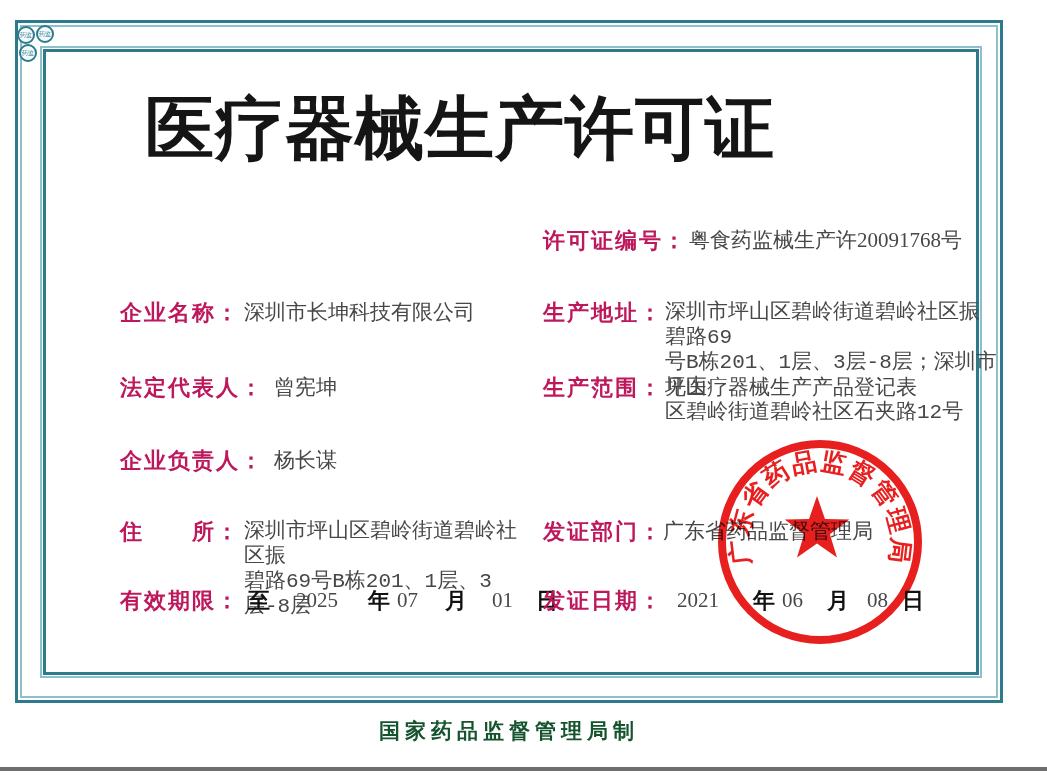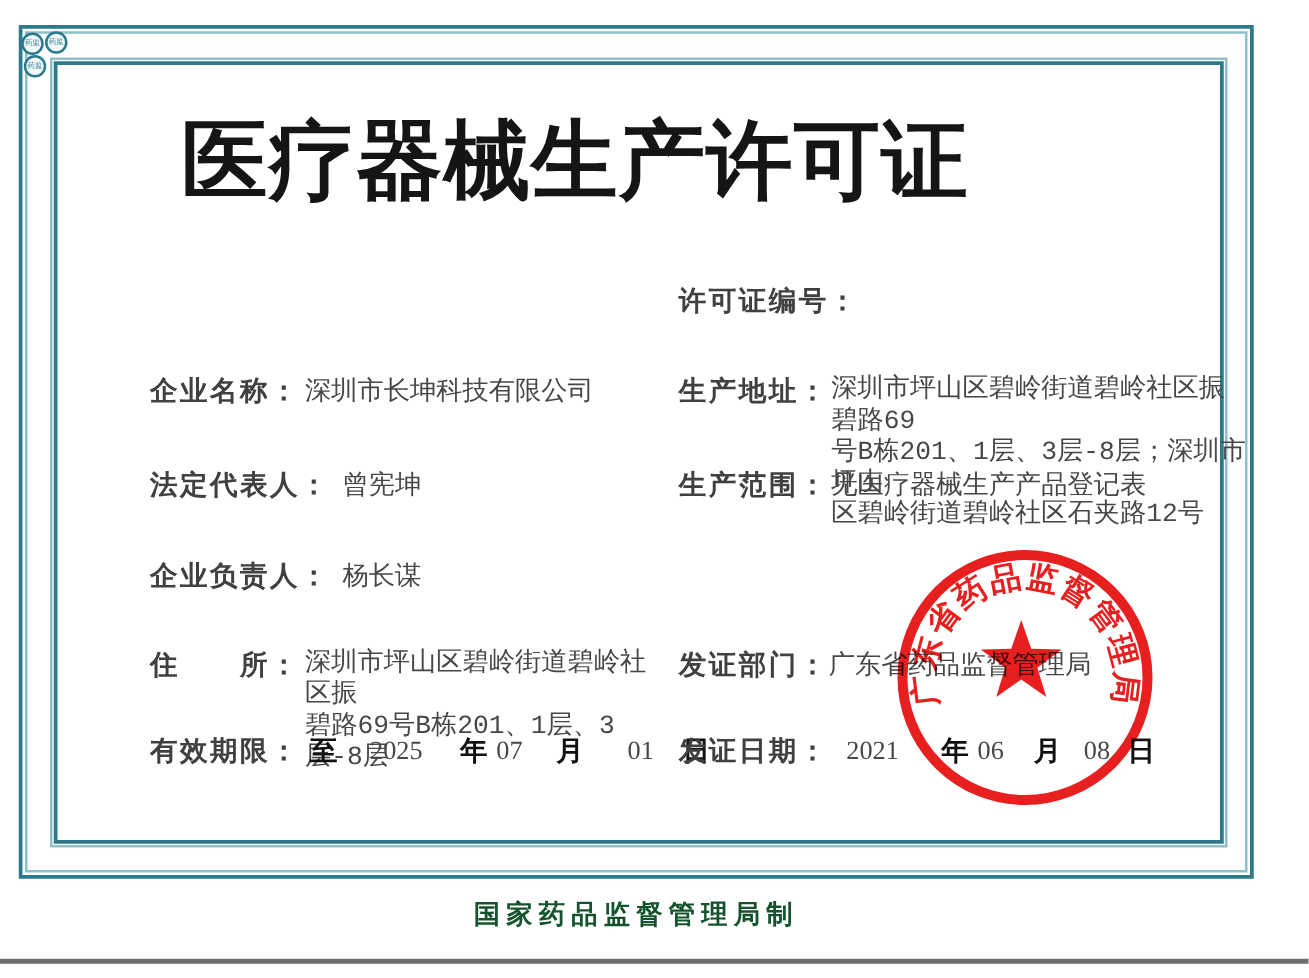--- a/index.html
+++ b/index.html
@@ -64,21 +64,21 @@
   .row {
     position: absolute;
     display: flex;
     align-items: flex-start;
     white-space: nowrap;
   }
   .lbl {
     font-weight: 700;
     font-size: 22px;
     letter-spacing: 2px;
-    color: #404040;
+    color: #be185d;
     white-space: pre;
   }
   .val {
     font-family: "Liberation Serif", "DejaVu Serif", serif;
     font-size: 21px;
     color: #474747;
     line-height: 25px;
     padding-top: 2px;
     white-space: pre-line;
   }
@@ -131,20 +131,21 @@
   <div class="inner-frame"></div>
 
   <span class="emblem emblem-1">药监</span>
   <span class="emblem emblem-2">药监</span>
   <span class="emblem emblem-3">药监</span>
 
   <h1 class="title">医疗器械生产许可证</h1>
 
   <div class="row" style="left:543px; top:226px;">
     <span class="lbl">许可证编号：</span>
+    <span class="val" style="margin-left:2px;">粤食药监械生产许20091768号</span>
   </div>
 
   <div class="row" style="left:120px; top:298px;">
     <span class="lbl">企业名称：</span>
     <span class="val" style="margin-left:4px;">深圳市长坤科技有限公司</span>
   </div>
 
   <div class="row" style="left:543px; top:298px;">
     <span class="lbl">生产地址：</span>
     <span class="val val-wrap" style="margin-left:2px; width:335px;">深圳市坪山区碧岭街道碧岭社区振碧路69
@@ -178,21 +179,21 @@
     <span class="val">广东省药品监督管理局</span>
   </div>
 
   <div class="row" style="left:120px; top:586px;justify-content:center;">
     <span class="lbl">有效期限：</span>
     <span class="unit" style="margin-left:8px;">至</span>
     <span class="num" style="margin-left:26px;">2025</span>
     <span class="unit" style="margin-left:30px;">年</span>
     <span class="num" style="margin-left:7px;">07</span>
     <span class="unit" style="margin-left:27px;">月</span>
-    <span class="num" style="margin-left:35px;">01</span>
+    <span class="num" style="margin-left:25px;">01</span>
     <span class="unit" style="margin-left:23px;">日</span>
   </div>
 
   <div class="row" style="left:543px; top:586px;">
     <span class="lbl">发证日期：</span>
     <span class="num" style="margin-left:14px;">2021</span>
     <span class="unit" style="margin-left:34px;">年</span>
     <span class="num" style="margin-left:7px;">06</span>
     <span class="unit" style="margin-left:24px;">月</span>
     <span class="num" style="margin-left:18px;">08</span>

